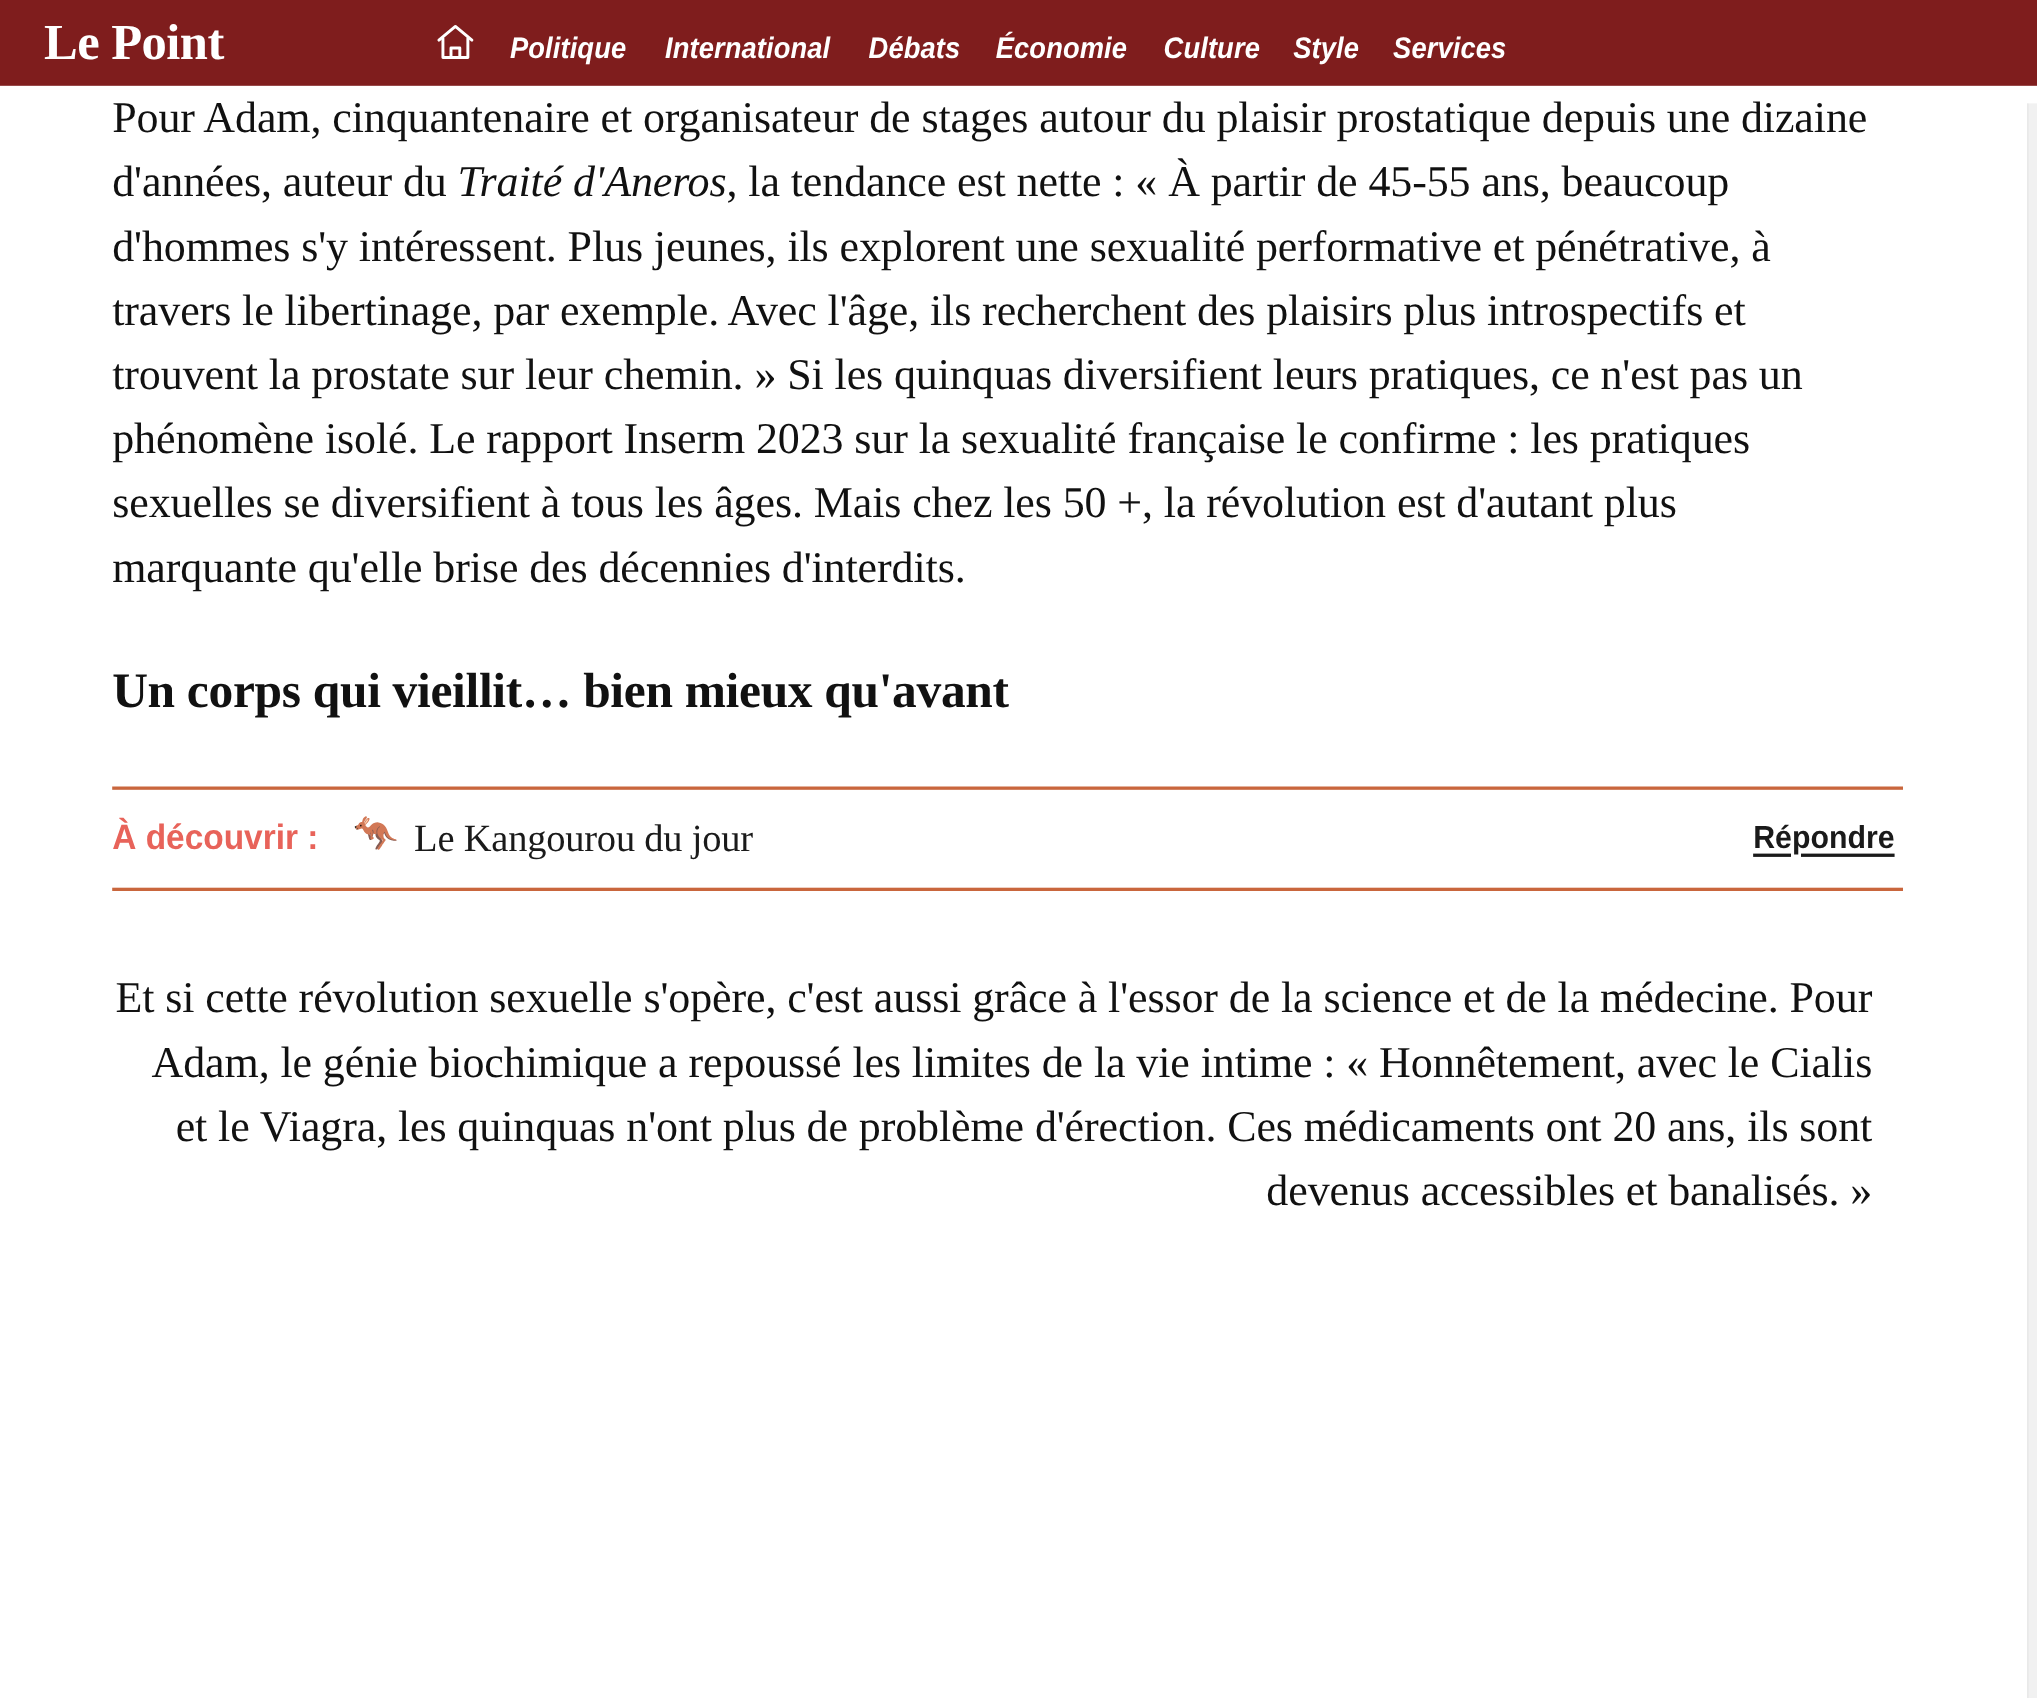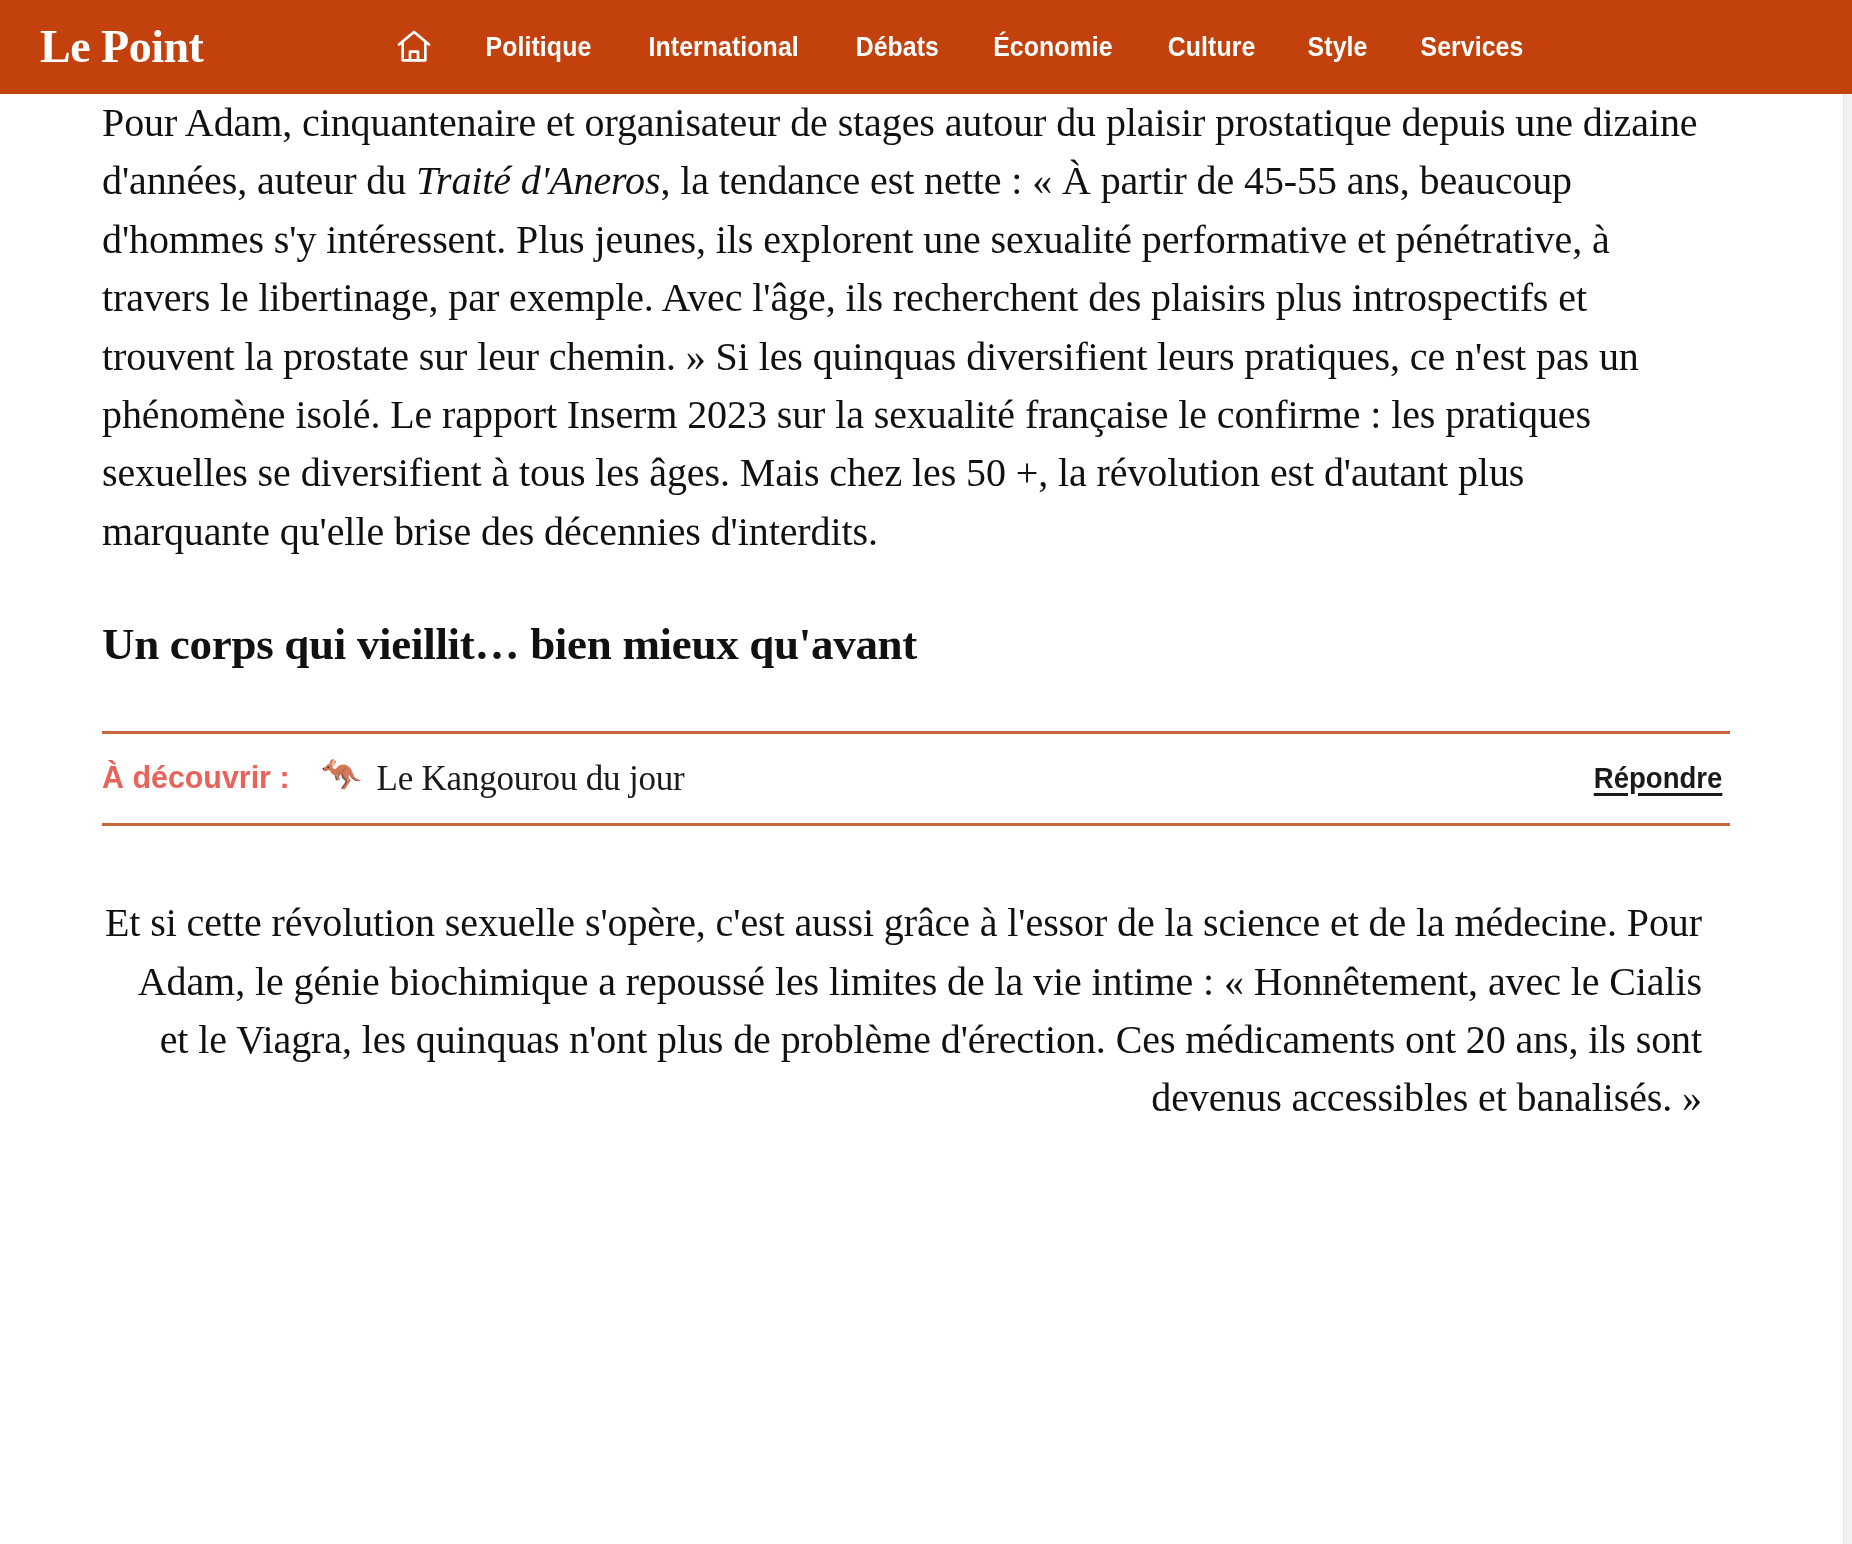--- a/index.html
+++ b/index.html
@@ -11,44 +11,45 @@
     width: 1852px;
     height: 1544px;
     background: #ffffff;
     font-family: "Liberation Serif", "DejaVu Serif", serif;
     overflow: hidden;
     position: relative;
   }
 
   
   .site-header {
-    background: #c2410c;
-    height: 94px;
+    background: #7f1d1d;
+    height: 78px;
     display: flex;
     align-items: center;
     padding: 0 0 0 40px;
     box-sizing: border-box;
     position: relative;
     z-index: 5;
   }
   .brand-logo {
     color: #ffffff;
     font-family: "Liberation Serif", "DejaVu Serif", serif;
     font-weight: bold;
     font-size: 46px;
     letter-spacing: -0.5px;
     line-height: 1;
     white-space: nowrap;
     user-select: none;
   }
   .main-nav {
     display: flex;
-    align-items: center;
-    gap: 46px;
+    align-items: flex-end;
+    gap: 24px;
     margin-left: 190px;
+    font-style: italic;
   }
   .nav-home {
     display: flex;
     align-items: center;
     justify-content: center;
     width: 42px;
     height: 42px;
   }
   .nav-home svg { display: block; }
   .nav-link {

